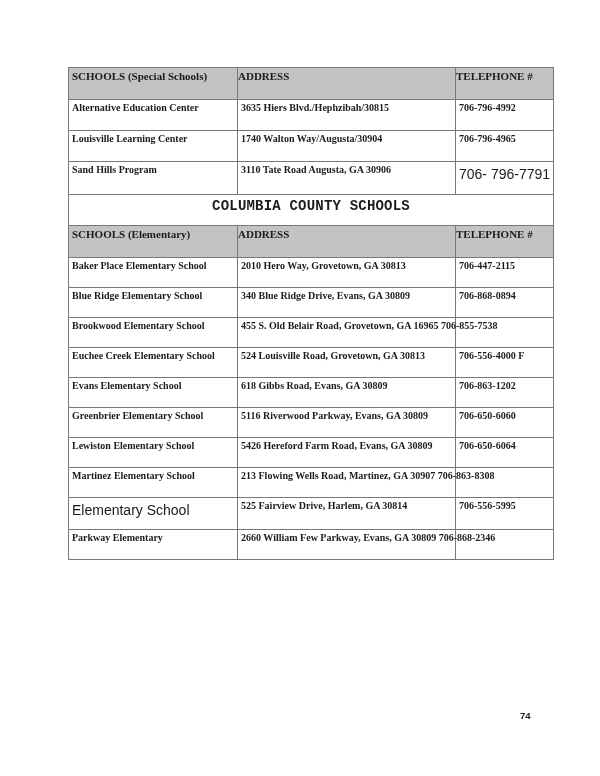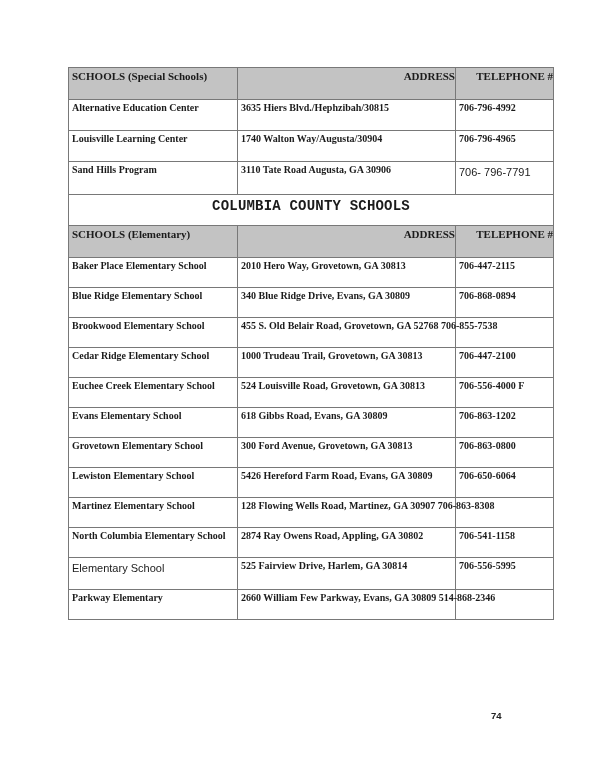--- a/index.html
+++ b/index.html
@@ -21,30 +21,30 @@
     font-weight:bold;
     font-size:10px;
     color:#1b1b1b;
     white-space:nowrap;
     text-align:left;
     line-height:1.25;
     overflow:visible;
   }
   tr.header-row th{background:#c3c3c3;height:29px;font-size:11px;}
   tr.header-row th.c-address,
-  tr.header-row th.c-phone{text-align:right;padding-left:0;}
+  tr.header-row th.c-phone{text-align:left;padding-left:0;}
   tr.row-special td{height:28px;}
   tr.row-elem td{height:27px;}
   tr.section-row td{
     height:27px;text-align:center;font-size:14px;
     padding:3px 0 0 0;background:#ffffff;letter-spacing:0.2px;font-family:Liberation Mono, monospace;
   }
-  td.small-sans{font-family:"Liberation Sans",sans-serif;font-weight:400;font-size:11px;padding-top:4px;}
+  td.small-sans{font-family:"Liberation Sans",sans-serif;font-weight:400;font-size:14px;padding-top:4px;}
   .page-number{
-    position:absolute;left:491px;top:710px;
+    position:absolute;left:520px;top:710px;
     font-family:"Liberation Sans",sans-serif;
     font-size:9.5px;font-weight:bold;color:#222222;
   }
 </style>
 </head>
 <body>
 
 <div class="page">
   <table class="schools-table">
     <colgroup>
@@ -86,64 +86,54 @@
           <td class="c-address">2010 Hero Way, Grovetown, GA 30813</td>
           <td class="c-phone">706-447-2115</td>
         </tr>
         <tr class="row-elem">
           <td class="c-school">Blue Ridge Elementary School</td>
           <td class="c-address">340 Blue Ridge Drive, Evans, GA 30809</td>
           <td class="c-phone">706-868-0894</td>
         </tr>
         <tr class="row-elem">
           <td class="c-school">Brookwood Elementary School</td>
-          <td class="c-address"><span>455 S. Old Belair Road, Grovetown, GA 52768</span> <span>706-855-7538</span></td>
+          <td class="c-address"><span>455 S. Old Belair Road, Grovetown, GA 16965</span> <span>706-855-7538</span></td>
           <td class="c-phone"></td>
-        </tr>
-        <tr class="row-elem">
-          <td class="c-school">Cedar Ridge Elementary School</td>
-          <td class="c-address">1000 Trudeau Trail, Grovetown, GA 30813</td>
-          <td class="c-phone">706-447-2100</td>
         </tr>
         <tr class="row-elem">
           <td class="c-school">Euchee Creek Elementary School</td>
           <td class="c-address">524 Louisville Road, Grovetown, GA 30813</td>
           <td class="c-phone">706-556-4000 F</td>
         </tr>
         <tr class="row-elem">
           <td class="c-school">Evans Elementary School</td>
           <td class="c-address">618 Gibbs Road, Evans, GA 30809</td>
           <td class="c-phone">706-863-1202</td>
         </tr>
         <tr class="row-elem">
-          <td class="c-school">Grovetown Elementary School</td>
-          <td class="c-address">300 Ford Avenue, Grovetown, GA 30813</td>
-          <td class="c-phone">706-863-0800</td>
+          <td class="c-school">Greenbrier Elementary School</td>
+          <td class="c-address">5116 Riverwood Parkway, Evans, GA 30809</td>
+          <td class="c-phone">706-650-6060</td>
         </tr>
         <tr class="row-elem">
           <td class="c-school">Lewiston Elementary School</td>
           <td class="c-address">5426 Hereford Farm Road, Evans, GA 30809</td>
           <td class="c-phone">706-650-6064</td>
         </tr>
         <tr class="row-elem">
           <td class="c-school">Martinez Elementary School</td>
-          <td class="c-address"><span>128 Flowing Wells Road, Martinez, GA 30907</span> <span>706-863-8308</span></td>
+          <td class="c-address"><span>213 Flowing Wells Road, Martinez, GA 30907</span> <span>706-863-8308</span></td>
           <td class="c-phone"></td>
-        </tr>
-        <tr class="row-elem">
-          <td class="c-school">North Columbia Elementary School</td>
-          <td class="c-address">2874 Ray Owens Road, Appling, GA 30802</td>
-          <td class="c-phone">706-541-1158</td>
         </tr>
         <tr class="row-elem">
           <td class="c-school small-sans">Elementary School</td>
           <td class="c-address">525 Fairview Drive, Harlem, GA 30814</td>
           <td class="c-phone">706-556-5995</td>
         </tr>
         <tr class="row-elem">
           <td class="c-school">Parkway Elementary</td>
-          <td class="c-address"><span>2660 William Few Parkway, Evans, GA 30809</span> <span>514-868-2346</span></td>
+          <td class="c-address"><span>2660 William Few Parkway, Evans, GA 30809</span> <span>706-868-2346</span></td>
           <td class="c-phone"></td>
         </tr>
       </tbody>
   </table>
   <div class="page-number">74</div>
 </div>
 
 </body></html>

